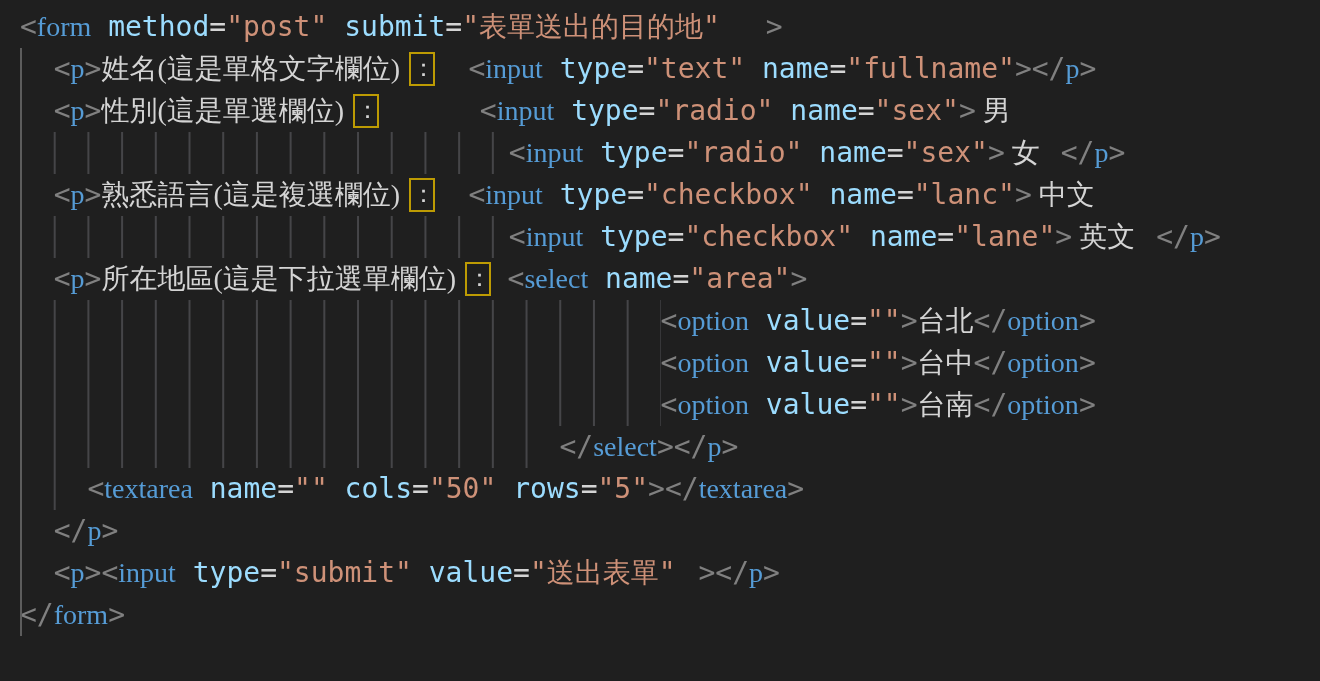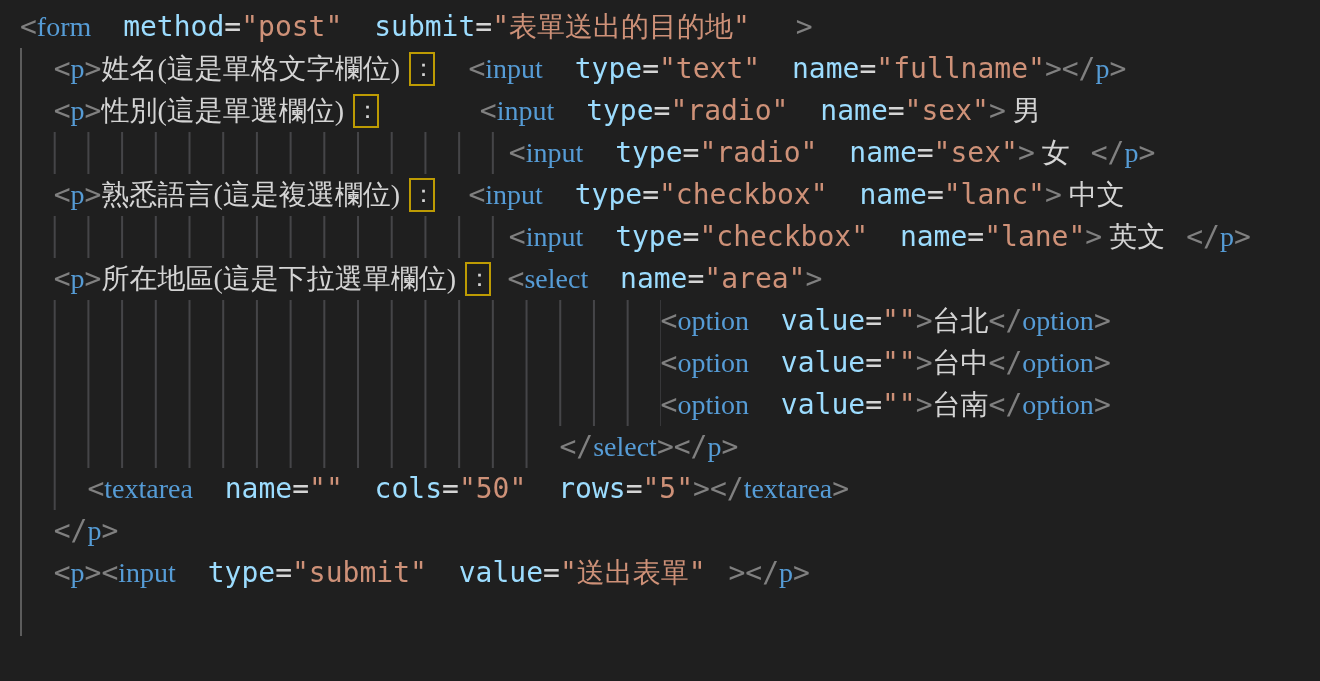--- a/index.html
+++ b/index.html
@@ -11,21 +11,21 @@
     background:var(--background,#1f1f1f);
     font-family:"DejaVu Sans Mono","Liberation Mono",monospace;
     font-size:28px;line-height:42px;
     padding:6px 0 0 20px;
     overflow:hidden;
     cursor:text;
   }
   .line{white-space:pre;height:42px;}
   .t-br{color:var(--punctuation,#808080);}
   .t-tag{color:var(--tag,#569cd6);font-family:Liberation Serif, serif;}
-  .t-attr{color:var(--attribute,#9cdcfe);margin-left:15px;}
+  .t-attr{color:var(--attribute,#9cdcfe);}
   .t-eq{color:var(--equals,#d4d4d4);}
   .t-str{color:var(--string,#ce9178);}
   .t-txt{color:var(--text,#d4d4d4);font-family:Liberation Serif, serif;}
   .t-sp{color:var(--text,#d4d4d4);}
   .t-ind{
     display:inline-block;vertical-align:top;height:42px;
     background-image:linear-gradient(to right,var(--indent_guide,#454548) 2px,transparent 2px);
     background-size:2ch 100%;
     background-repeat:repeat-x;
   }
@@ -55,14 +55,15 @@
       <div class="line"><span class="t-ind" style="width: 2ch;"></span><span class="t-br">&lt;</span><span class="t-tag">p</span><span class="t-br">&gt;</span><span class="t-txt cjkw" style="width: 22ch;">熟悉語言(這是複選欄位)</span><span class="ubox">：</span><span class="t-sp">  </span><span class="t-br">&lt;</span><span class="t-tag">input</span><span class="t-sp"> </span><span class="t-attr">type</span><span class="t-eq">=</span><span class="t-str">"checkbox"</span><span class="t-sp"> </span><span class="t-attr">name</span><span class="t-eq">=</span><span class="t-str">"lanc"</span><span class="t-br">&gt;</span><span class="t-txt cjkw" style="width: 5ch;"> 中文</span></div>
       <div class="line"><span class="t-ind" style="width: 29ch;"></span><span class="t-br">&lt;</span><span class="t-tag">input</span><span class="t-sp"> </span><span class="t-attr">type</span><span class="t-eq">=</span><span class="t-str">"checkbox"</span><span class="t-sp"> </span><span class="t-attr">name</span><span class="t-eq">=</span><span class="t-str">"lane"</span><span class="t-br">&gt;</span><span class="t-txt cjkw" style="width: 6ch;"> 英文 </span><span class="t-br">&lt;/</span><span class="t-tag">p</span><span class="t-br">&gt;</span></div>
       <div class="line"><span class="t-ind" style="width: 2ch;"></span><span class="t-br">&lt;</span><span class="t-tag">p</span><span class="t-br">&gt;</span><span class="t-txt cjkw" style="width: 26ch;">所在地區(這是下拉選單欄位)</span><span class="ubox">：</span><span class="t-sp"> </span><span class="t-br">&lt;</span><span class="t-tag">select</span><span class="t-sp"> </span><span class="t-attr">name</span><span class="t-eq">=</span><span class="t-str">"area"</span><span class="t-br">&gt;</span></div>
       <div class="line"><span class="t-ind" style="width: 38ch;"></span><span class="t-br">&lt;</span><span class="t-tag">option</span><span class="t-sp"> </span><span class="t-attr">value</span><span class="t-eq">=</span><span class="t-str">""</span><span class="t-br">&gt;</span><span class="t-txt cjkw" style="width: 4ch;">台北</span><span class="t-br">&lt;/</span><span class="t-tag">option</span><span class="t-br">&gt;</span></div>
       <div class="line"><span class="t-ind" style="width: 38ch;"></span><span class="t-br">&lt;</span><span class="t-tag">option</span><span class="t-sp"> </span><span class="t-attr">value</span><span class="t-eq">=</span><span class="t-str">""</span><span class="t-br">&gt;</span><span class="t-txt cjkw" style="width: 4ch;">台中</span><span class="t-br">&lt;/</span><span class="t-tag">option</span><span class="t-br">&gt;</span></div>
       <div class="line"><span class="t-ind" style="width: 38ch;"></span><span class="t-br">&lt;</span><span class="t-tag">option</span><span class="t-sp"> </span><span class="t-attr">value</span><span class="t-eq">=</span><span class="t-str">""</span><span class="t-br">&gt;</span><span class="t-txt cjkw" style="width: 4ch;">台南</span><span class="t-br">&lt;/</span><span class="t-tag">option</span><span class="t-br">&gt;</span></div>
       <div class="line"><span class="t-ind" style="width: 32ch;"></span><span class="t-br">&lt;/</span><span class="t-tag">select</span><span class="t-br">&gt;</span><span class="t-br">&lt;/</span><span class="t-tag">p</span><span class="t-br">&gt;</span></div>
       <div class="line"><span class="t-ind" style="width: 4ch;"></span><span class="t-br">&lt;</span><span class="t-tag">textarea</span><span class="t-sp"> </span><span class="t-attr">name</span><span class="t-eq">=</span><span class="t-str">""</span><span class="t-sp"> </span><span class="t-attr">cols</span><span class="t-eq">=</span><span class="t-str">"50"</span><span class="t-sp"> </span><span class="t-attr">rows</span><span class="t-eq">=</span><span class="t-str">"5"</span><span class="t-br">&gt;</span><span class="t-br">&lt;/</span><span class="t-tag">textarea</span><span class="t-br">&gt;</span></div>
       <div class="line"><span class="t-ind" style="width: 2ch;"></span><span class="t-br">&lt;/</span><span class="t-tag">p</span><span class="t-br">&gt;</span></div>
       <div class="line"><span class="t-ind" style="width: 2ch;"></span><span class="t-br">&lt;</span><span class="t-tag">p</span><span class="t-br">&gt;</span><span class="t-br">&lt;</span><span class="t-tag">input</span><span class="t-sp"> </span><span class="t-attr">type</span><span class="t-eq">=</span><span class="t-str">"submit"</span><span class="t-sp"> </span><span class="t-attr">value</span><span class="t-eq">=</span><span class="t-str cjkw" style="width: 10ch;">"送出表單"</span><span class="t-br">&gt;</span><span class="t-br">&lt;/</span><span class="t-tag">p</span><span class="t-br">&gt;</span></div>
+      <div class="line"><span class="t-br">&lt;/</span><span class="t-tag">form</span><span class="t-br">&gt;</span></div>
     </div>
 </div>
 
 </body></html>

